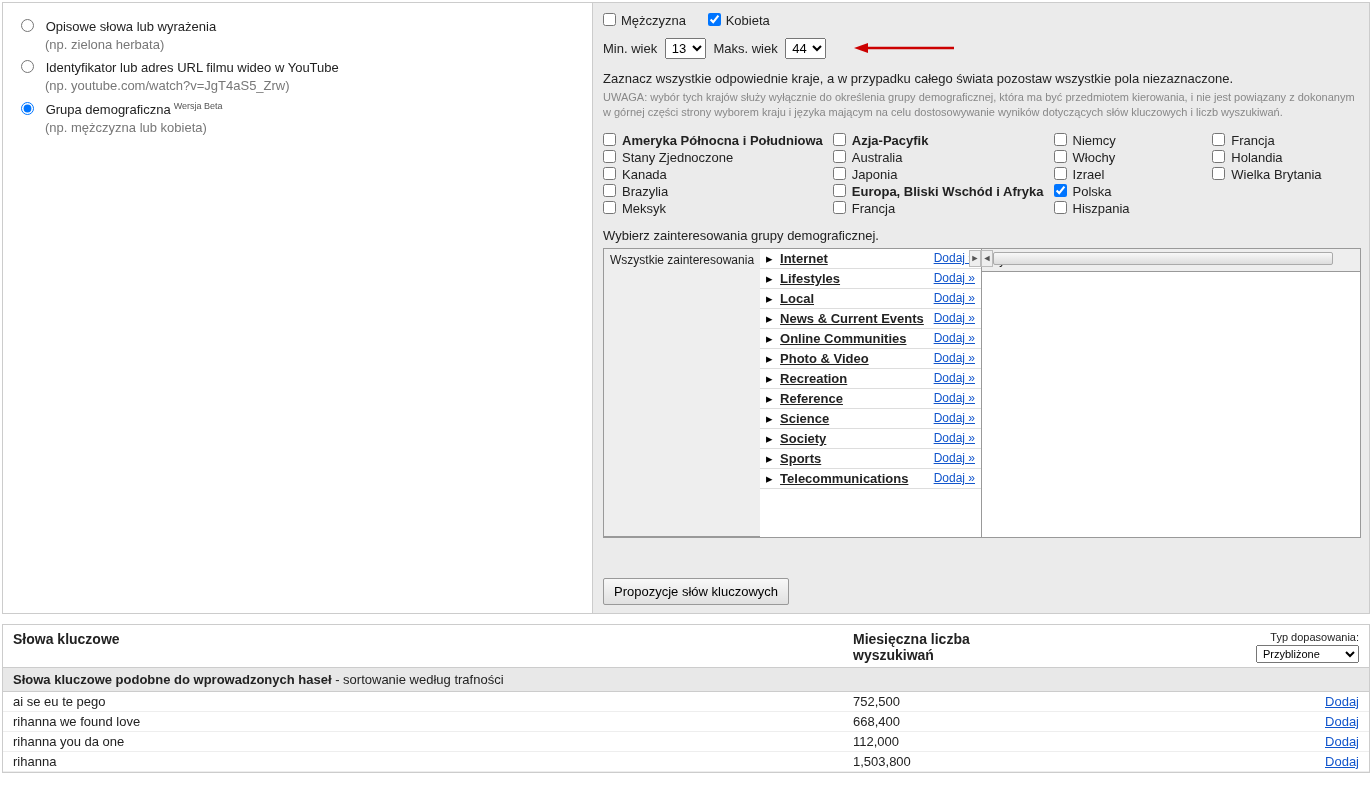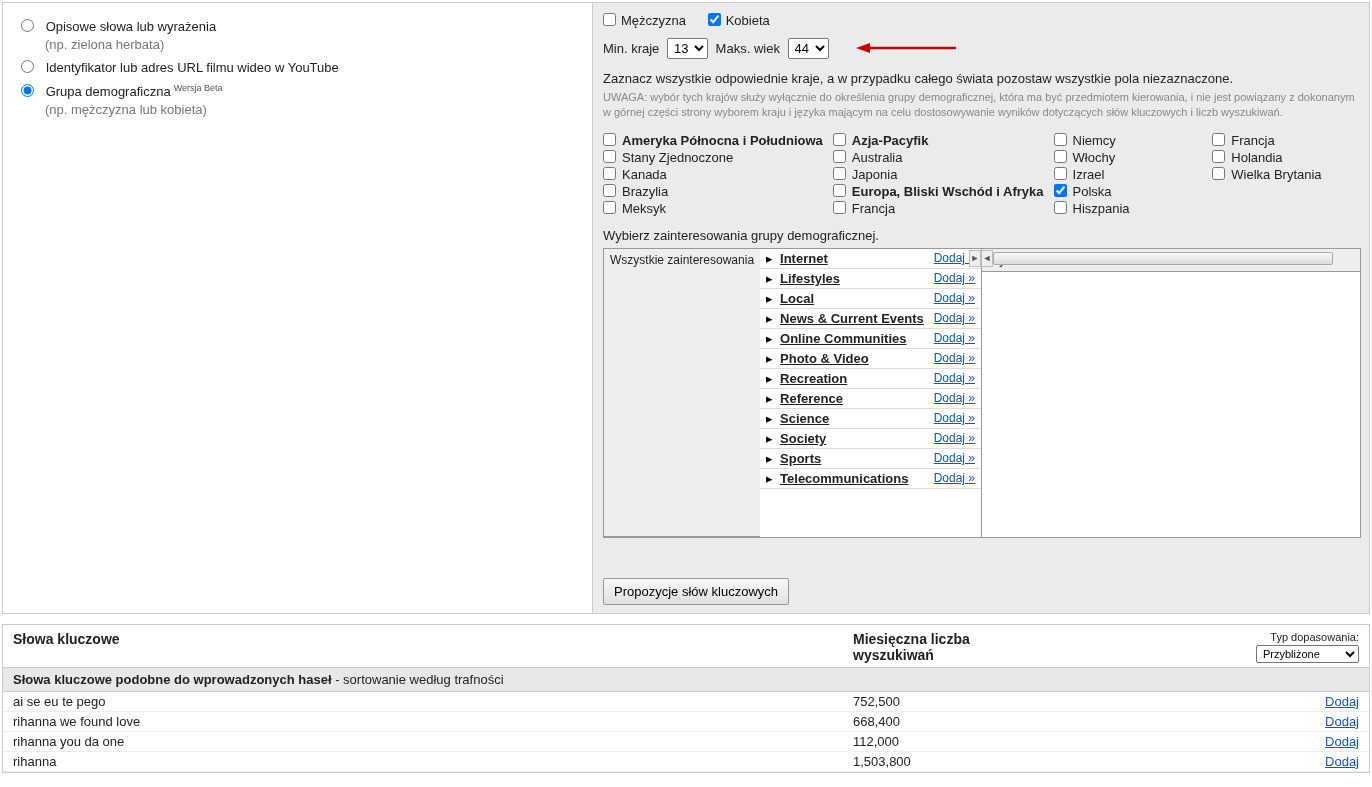--- a/index.html
+++ b/index.html
@@ -63,35 +63,36 @@
 <div class="top-container">
   <div class="left-panel">
     <div class="radio-row">
       <input type="radio" name="tt" style="">
       <span class="radio-label">Opisowe słowa lub wyrażenia</span>
       <div class="radio-sub">(np. zielona herbata)</div>
     </div>
     <div class="radio-row">
       <input type="radio" name="tt" style="">
       <span class="radio-label">Identyfikator lub adres URL filmu wideo w YouTube</span>
+      <div class="radio-sub">(np. youtube.com/watch?v=JgT4aS5_Zrw)</div>
     </div>
     <div class="radio-row">
       <input type="radio" name="tt" checked="" style="">
       <span class="radio-label">Grupa demograficzna</span><span class="beta-badge">Wersja Beta</span>
       <div class="radio-sub">(np. mężczyzna lub kobieta)</div>
     </div>
   </div>
 
   <div class="right-panel">
     <div class="gender-row">
       <label><input type="checkbox" style=""><span>Mężczyzna</span></label>
       <label><input type="checkbox" checked="" style=""><span>Kobieta</span></label>
     </div>
     <div class="age-row">
-      <span>Min. kraje</span>
+      <span>Min. wiek</span>
       <select><option>13</option></select>
       <span>Maks. wiek</span>
       <select><option>44</option></select>
       <span class="arrow">
         <svg width="105" height="14">
             <line x1="100" y1="7" x2="8" y2="7" stroke="#cc0000" stroke-width="2.5"></line>
             <polygon points="0,7 14,2 14,12" fill="#cc0000"></polygon>
           </svg>
       </span>
     </div>

